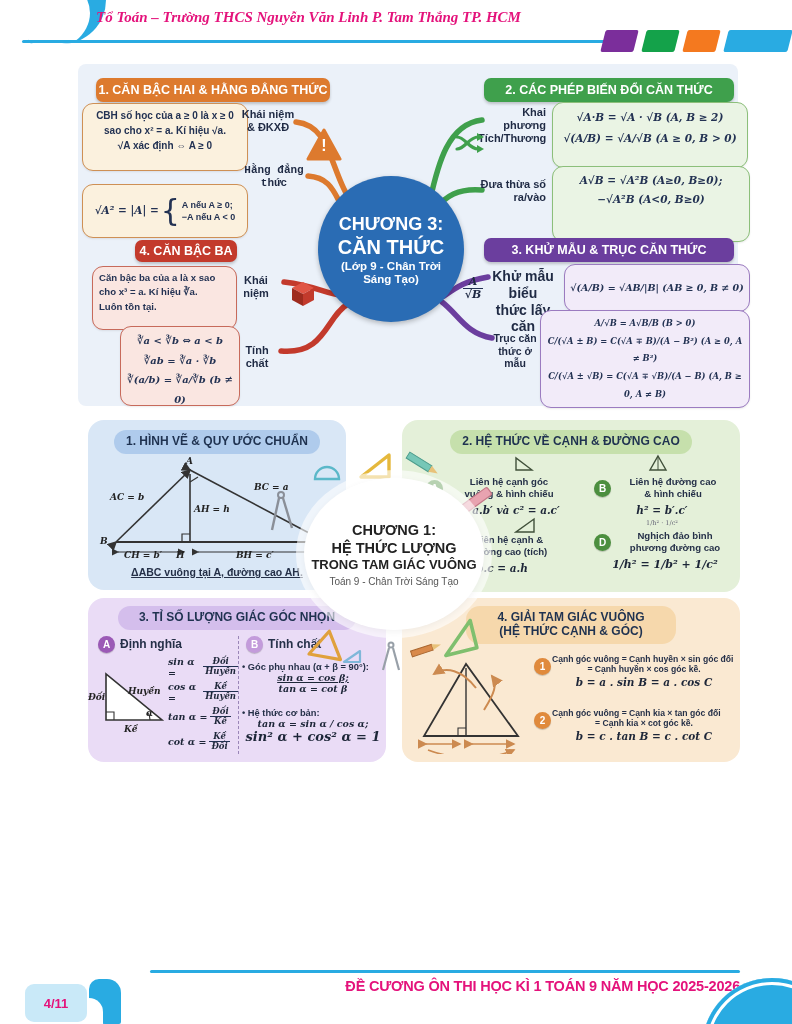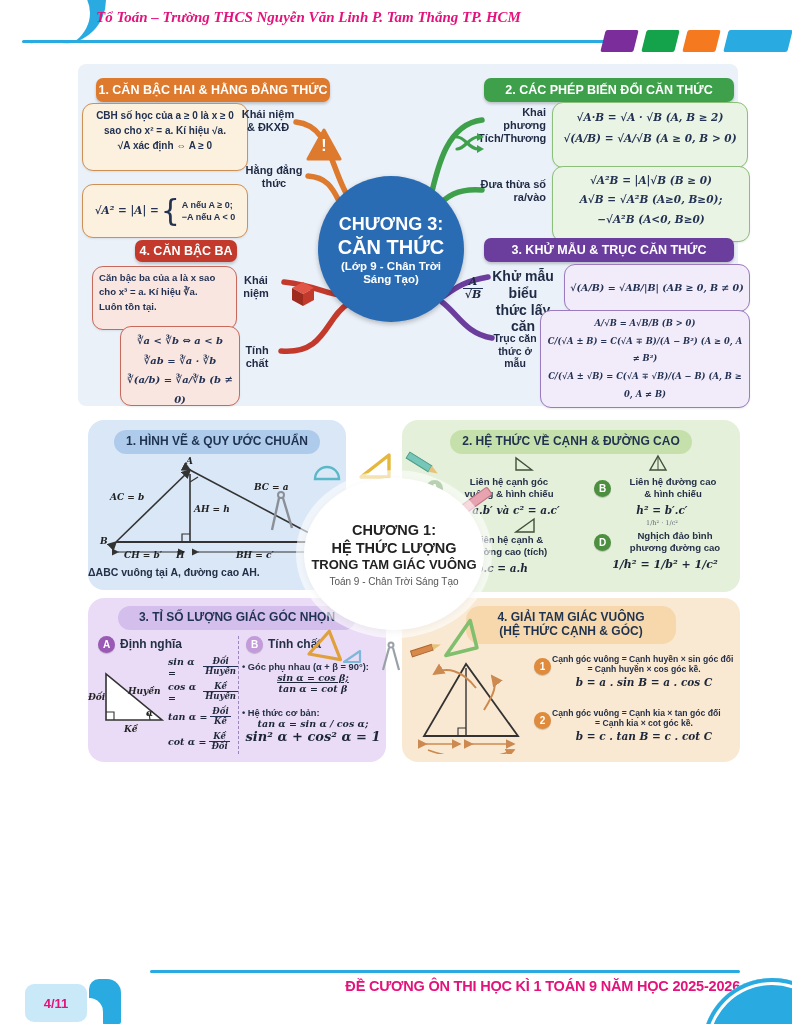--- a/index.html
+++ b/index.html
@@ -108,21 +108,21 @@
     <div class="lbl" style="left:160px;top:44px;width:60px;">
       <div>Khái niệm</div>
       <div>&amp; ĐKXĐ</div>
     </div>
     <div class="abs" style="left:228px;top:64px;width:36px;height:34px;">
       <svg width="36" height="34">
           <polygon points="18,2 34,31 2,31" fill="var(--s1)" stroke="var(--s1)" stroke-width="3" stroke-linejoin="round"></polygon>
         </svg>
       <span style="position:absolute;left:0;top:9px;width:36px;text-align:center;color:#fff;font:700 16px 'Liberation Sans',sans-serif;">!</span>
     </div>
-    <div class="lbl" style="left:164px;top:100px;width:64px;">
+    <div class="lbl" style="left:164px;top:100px;width:64px;font-family:Liberation Mono, monospace;">
       <div>Hằng đẳng</div>
       <div>thức</div>
     </div>
     <div class="bx" style="left:4px;top:120px;width:158px;height:44px;background:var(--s1-fill);border:1.5px solid var(--s1-border);">
       <div class="case">
         <span class="math" style="font-size:10.5px;">√A² = |A| =</span>
         <span class="br">{</span>
         <span class="cc">
           <div>A nếu A ≥ 0;</div>
           <div>−A nếu A &lt; 0</div>
@@ -145,21 +145,20 @@
         <path d="M3,21 C11,21 15,9 24,9" fill="none" stroke="var(--s2)" stroke-width="3.2" stroke-linecap="round"></path>
         <polygon points="23,5 30,9 23,13" fill="var(--s2)"></polygon>
         <polygon points="23,17 30,21 23,25" fill="var(--s2)"></polygon>
       </svg>
     </div>
     <div class="lbl" style="left:400px;top:114px;width:68px;text-align:right;">
       <div>Đưa thừa số</div>
       <div>ra/vào</div>
     </div>
     <div class="bx math" style="left:474px;top:102px;width:190px;height:66px;background:var(--s2-fill);border:1.5px solid var(--s2-border);font-size:10.5px;line-height:1.85;">
-      <div>√A²B = |A|√B  (B ≥ 0)</div>
       <div>A√B = √A²B  (A≥0, B≥0);</div>
       <div>−√A²B  (A&lt;0, B≥0)</div>
     </div>
 
     <div class="pill" style="left:57px;top:176px;width:102px;height:22px;background:var(--s4);">4. CĂN BẬC BA</div>
     <div class="bx" style="left:14px;top:202px;width:134px;height:54px;background:var(--s4-fill);border:1.5px solid var(--s4-border);font-size:9.6px;text-align:left;padding-left:6px;">
       <div>Căn bậc ba của a là x sao</div>
       <div>cho x³ = a. Kí hiệu ∛a.</div>
       <div>Luôn tồn tại.</div>
     </div>
@@ -229,21 +228,21 @@
       </svg>
       <span class="tlab" style="left:98px;top:36px;">A</span>
       <span class="tlab" style="left:12px;top:116px;">B</span>
       <span class="tlab" style="left:240px;top:116px;">C</span>
       <span class="tlab" style="left:88px;top:130px;">H</span>
       <span class="tlab" style="left:22px;top:72px;">AC = b</span>
       <span class="tlab" style="left:166px;top:62px;">BC = a</span>
       <span class="tlab" style="left:106px;top:84px;">AH = h</span>
       <span class="tlab" style="left:36px;top:130px;">CH = b′</span>
       <span class="tlab" style="left:148px;top:130px;">BH = c′</span>
-      <div class="abs" style="left:0;top:146px;width:258px;text-align:left;font:700 10.5px 'Liberation Sans',sans-serif;color:#253048;">ΔABC vuông tại A, đường cao AH.</div>
+      <div class="abs" style="left:0;top:146px;width:258px;text-align:center;font:700 10.5px 'Liberation Sans',sans-serif;color:#253048;text-decoration:underline;">ΔABC vuông tại A, đường cao AH.</div>
     </div>
 
     <div class="panel" style="left:322px;top:4px;width:338px;height:172px;background:var(--p2-bg);">
       <div class="p-pill" style="left:48px;top:10px;width:242px;height:24px;background:var(--p2-pill);">2. HỆ THỨC VỀ CẠNH &amp; ĐƯỜNG CAO</div>
       <svg class="abs" style="left:112px;top:36px;" width="20" height="16">
           <polygon points="2,14 18,14 2,2" fill="none" stroke="#40503a" stroke-width="1.4"></polygon>
         </svg>
       <svg class="abs" style="left:246px;top:34px;" width="20" height="18">
           <polygon points="10,2 18,16 2,16" fill="none" stroke="#40503a" stroke-width="1.4"></polygon>
           <line x1="10" y1="2" x2="10" y2="16" stroke="#40503a" stroke-width="1"></line>

